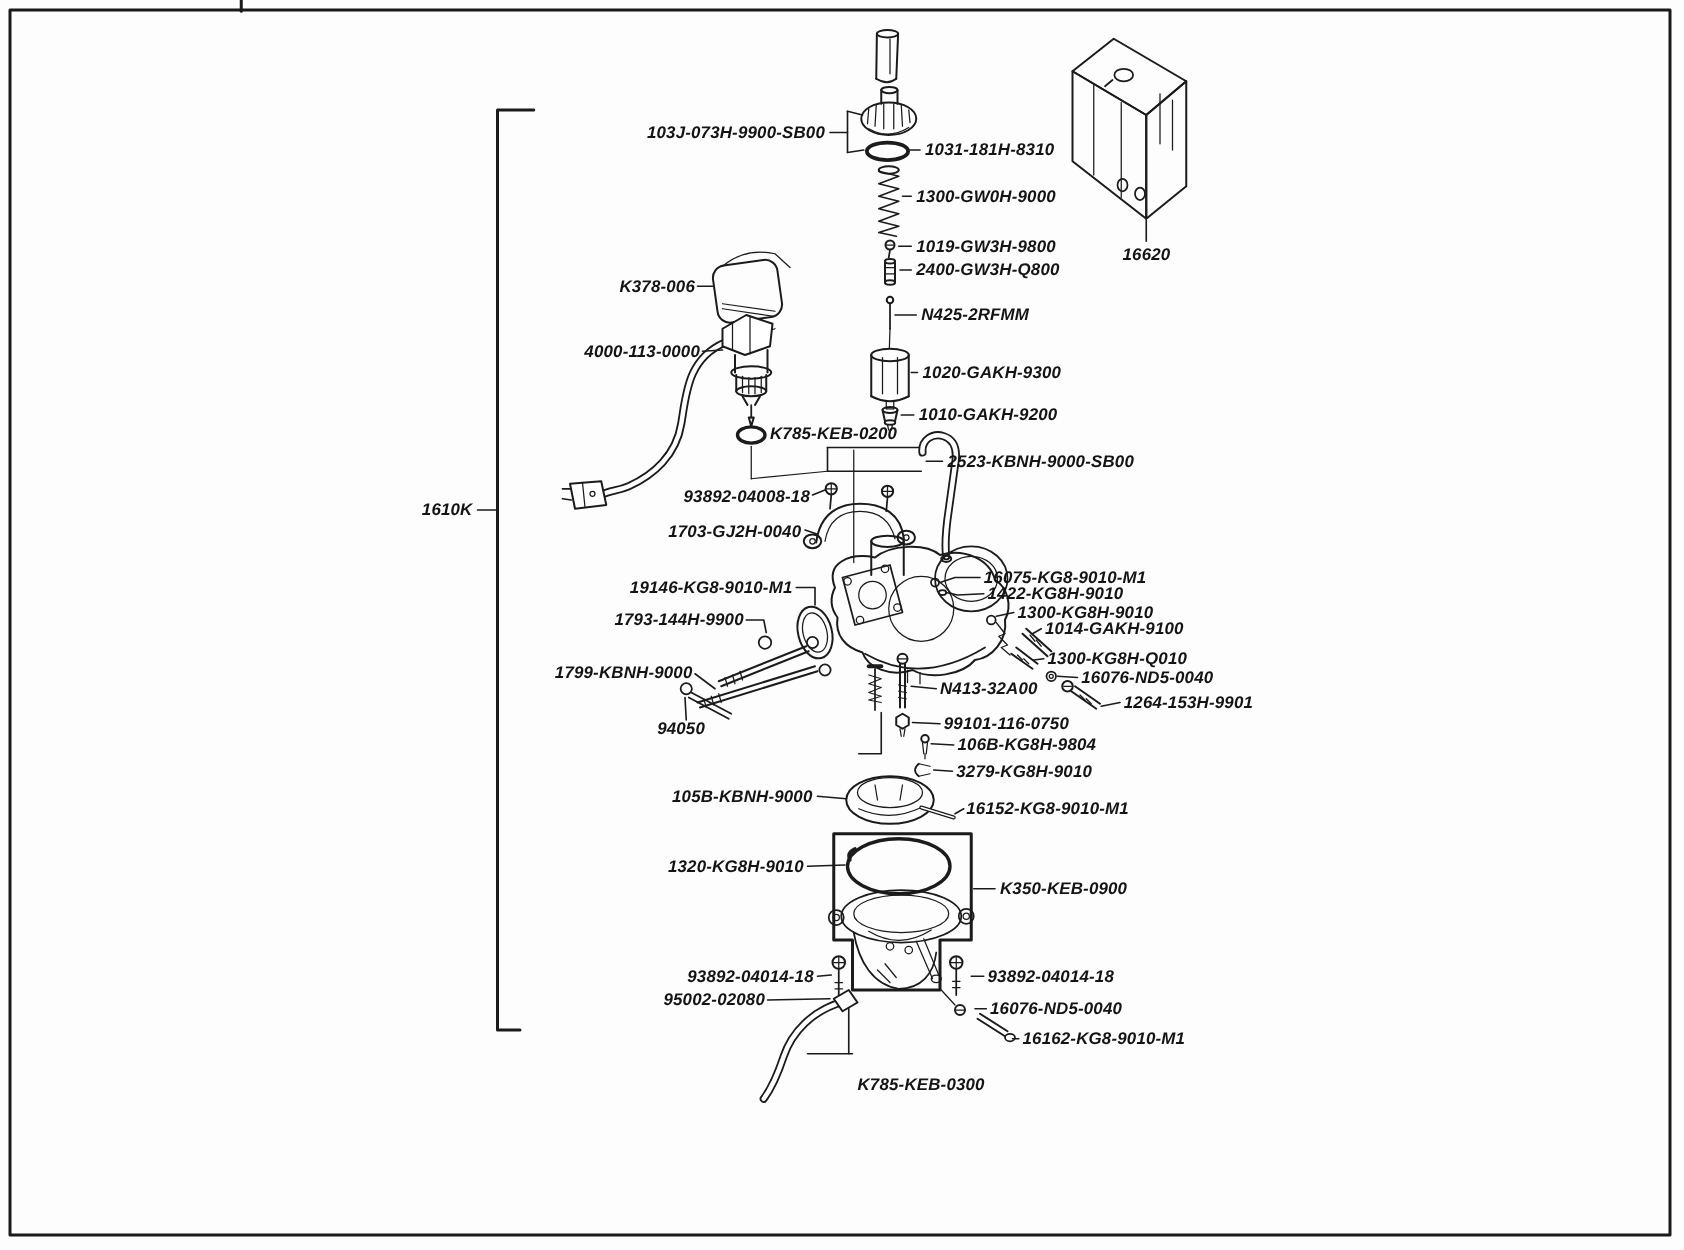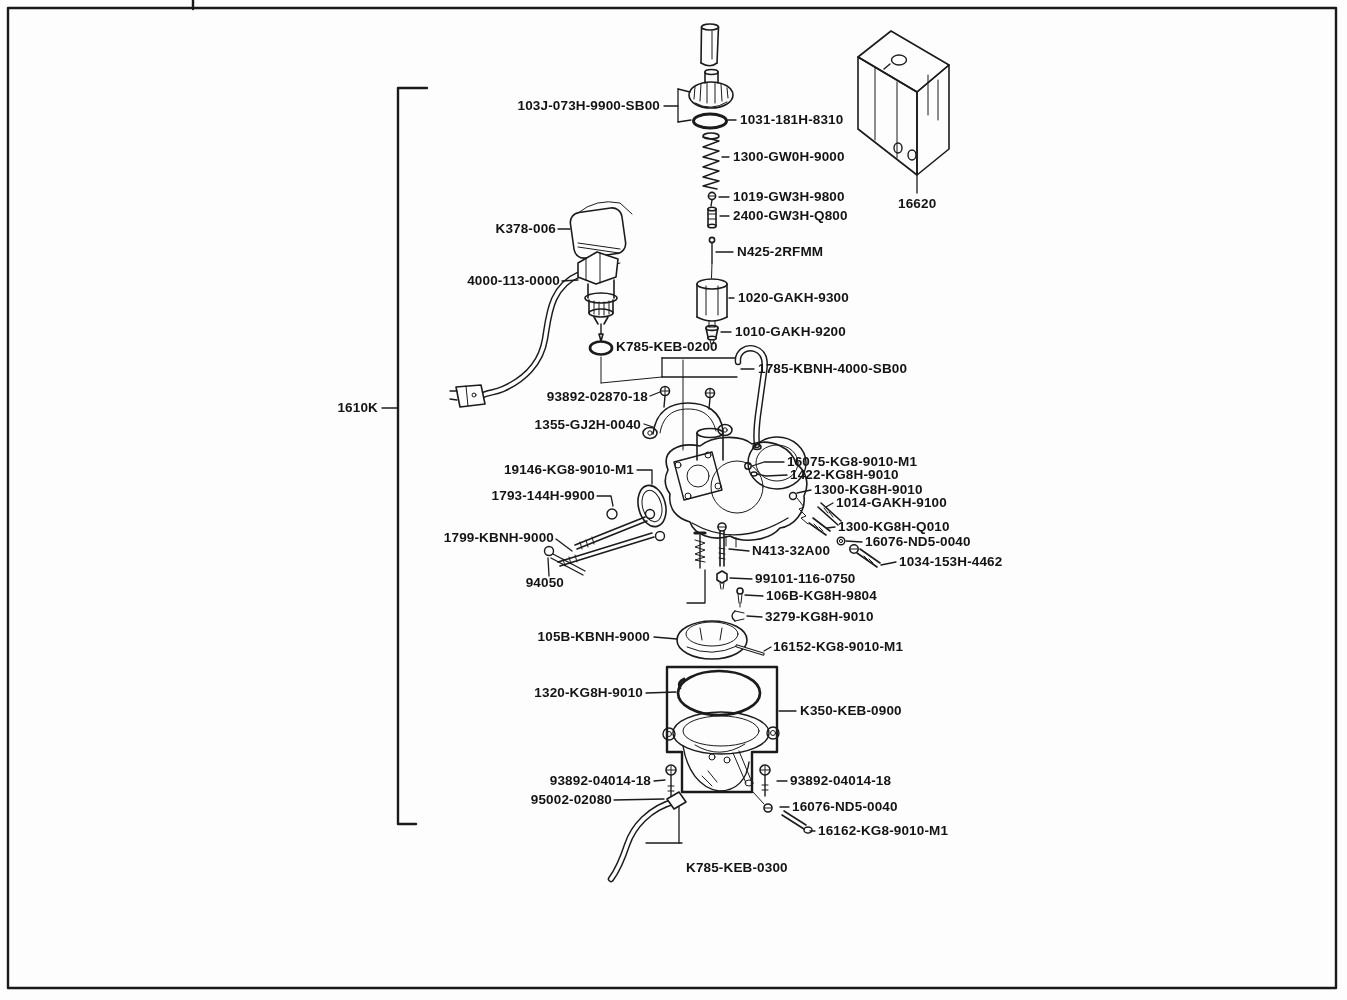--- a/index.html
+++ b/index.html
@@ -22,21 +22,21 @@
   #art .ring{stroke-width:3;}
   #art .ring2{stroke-width:2.7;}
   #art .tube-o{stroke-width:6.5;}
   #art .tube-i{stroke:#fff;stroke-width:3.6;}
   #art .rod-o{stroke-width:3.2;}
   #art .rod-i{stroke:#fff;stroke-width:1.2;}
   #art .wfill{fill:#fff;}
   .lbl{
     position:absolute;
     font-size:13.5px;font-weight:bold;color:#141414;
-    white-space:nowrap;letter-spacing:.15px;line-height:1;
+    white-space:nowrap;letter-spacing:.15px;line-height:1;font-style:italic;
   }
   .lbl-r{transform:translate(-100%,-50%);}
   .lbl-l{transform:translate(0,-50%);}
 </style>
 </head>
 <body>
 
 <div class="page">
 
 <svg id="art" width="1347" height="1000" viewBox="0 0 1347 1000">
@@ -416,35 +416,35 @@
 <div class="lbl lbl-l" style="left:740px;top:120px">1031-181H-8310</div>
 <div class="lbl lbl-l" style="left:733px;top:157px">1300-GW0H-9000</div>
 <div class="lbl lbl-l" style="left:733px;top:197px">1019-GW3H-9800</div>
 <div class="lbl lbl-l" style="left:733px;top:216px">2400-GW3H-Q800</div>
 <div class="lbl lbl-l" style="left:737px;top:252px">N425-2RFMM</div>
 <div class="lbl lbl-l" style="left:738px;top:298px">1020-GAKH-9300</div>
 <div class="lbl lbl-l" style="left:735px;top:332px">1010-GAKH-9200</div>
 <div class="lbl lbl-r" style="left:556px;top:229px">K378-006</div>
 <div class="lbl lbl-r" style="left:560px;top:281px">4000-113-0000</div>
 <div class="lbl lbl-l" style="left:616px;top:347px">K785-KEB-0200</div>
-<div class="lbl lbl-l" style="left:758px;top:369px">1785-KBNH-4000-SB00</div>
-<div class="lbl lbl-r" style="left:648px;top:397px">93892-02870-18</div>
-<div class="lbl lbl-r" style="left:641px;top:425px">1355-GJ2H-0040</div>
+<div class="lbl lbl-l" style="left:758px;top:369px">2523-KBNH-9000-SB00</div>
+<div class="lbl lbl-r" style="left:648px;top:397px">93892-04008-18</div>
+<div class="lbl lbl-r" style="left:641px;top:425px">1703-GJ2H-0040</div>
 <div class="lbl lbl-l" style="left:898px;top:204px">16620</div>
 <div class="lbl lbl-r" style="left:634px;top:470px">19146-KG8-9010-M1</div>
 <div class="lbl lbl-r" style="left:595px;top:496px">1793-144H-9900</div>
 <div class="lbl lbl-r" style="left:554px;top:538px">1799-KBNH-9000</div>
 <div class="lbl lbl-r" style="left:564px;top:583px">94050</div>
 <div class="lbl lbl-l" style="left:787px;top:462px">16075-KG8-9010-M1</div>
 <div class="lbl lbl-l" style="left:790px;top:475px">1422-KG8H-9010</div>
 <div class="lbl lbl-l" style="left:814px;top:490px">1300-KG8H-9010</div>
 <div class="lbl lbl-l" style="left:836px;top:503px">1014-GAKH-9100</div>
 <div class="lbl lbl-l" style="left:838px;top:527px">1300-KG8H-Q010</div>
 <div class="lbl lbl-l" style="left:865px;top:542px">16076-ND5-0040</div>
-<div class="lbl lbl-l" style="left:899px;top:562px">1034-153H-4462</div>
+<div class="lbl lbl-l" style="left:899px;top:562px">1264-153H-9901</div>
 <div class="lbl lbl-l" style="left:752px;top:551px">N413-32A00</div>
 <div class="lbl lbl-l" style="left:755px;top:579px">99101-116-0750</div>
 <div class="lbl lbl-l" style="left:766px;top:596px">106B-KG8H-9804</div>
 <div class="lbl lbl-l" style="left:765px;top:617px">3279-KG8H-9010</div>
 <div class="lbl lbl-r" style="left:684px;top:603px"></div>
 <div class="lbl lbl-r" style="left:650px;top:637px">105B-KBNH-9000</div>
 <div class="lbl lbl-l" style="left:773px;top:647px">16152-KG8-9010-M1</div>
 <div class="lbl lbl-r" style="left:643px;top:693px">1320-KG8H-9010</div>
 <div class="lbl lbl-l" style="left:800px;top:711px">K350-KEB-0900</div>
 <div class="lbl lbl-r" style="left:651px;top:781px">93892-04014-18</div>

